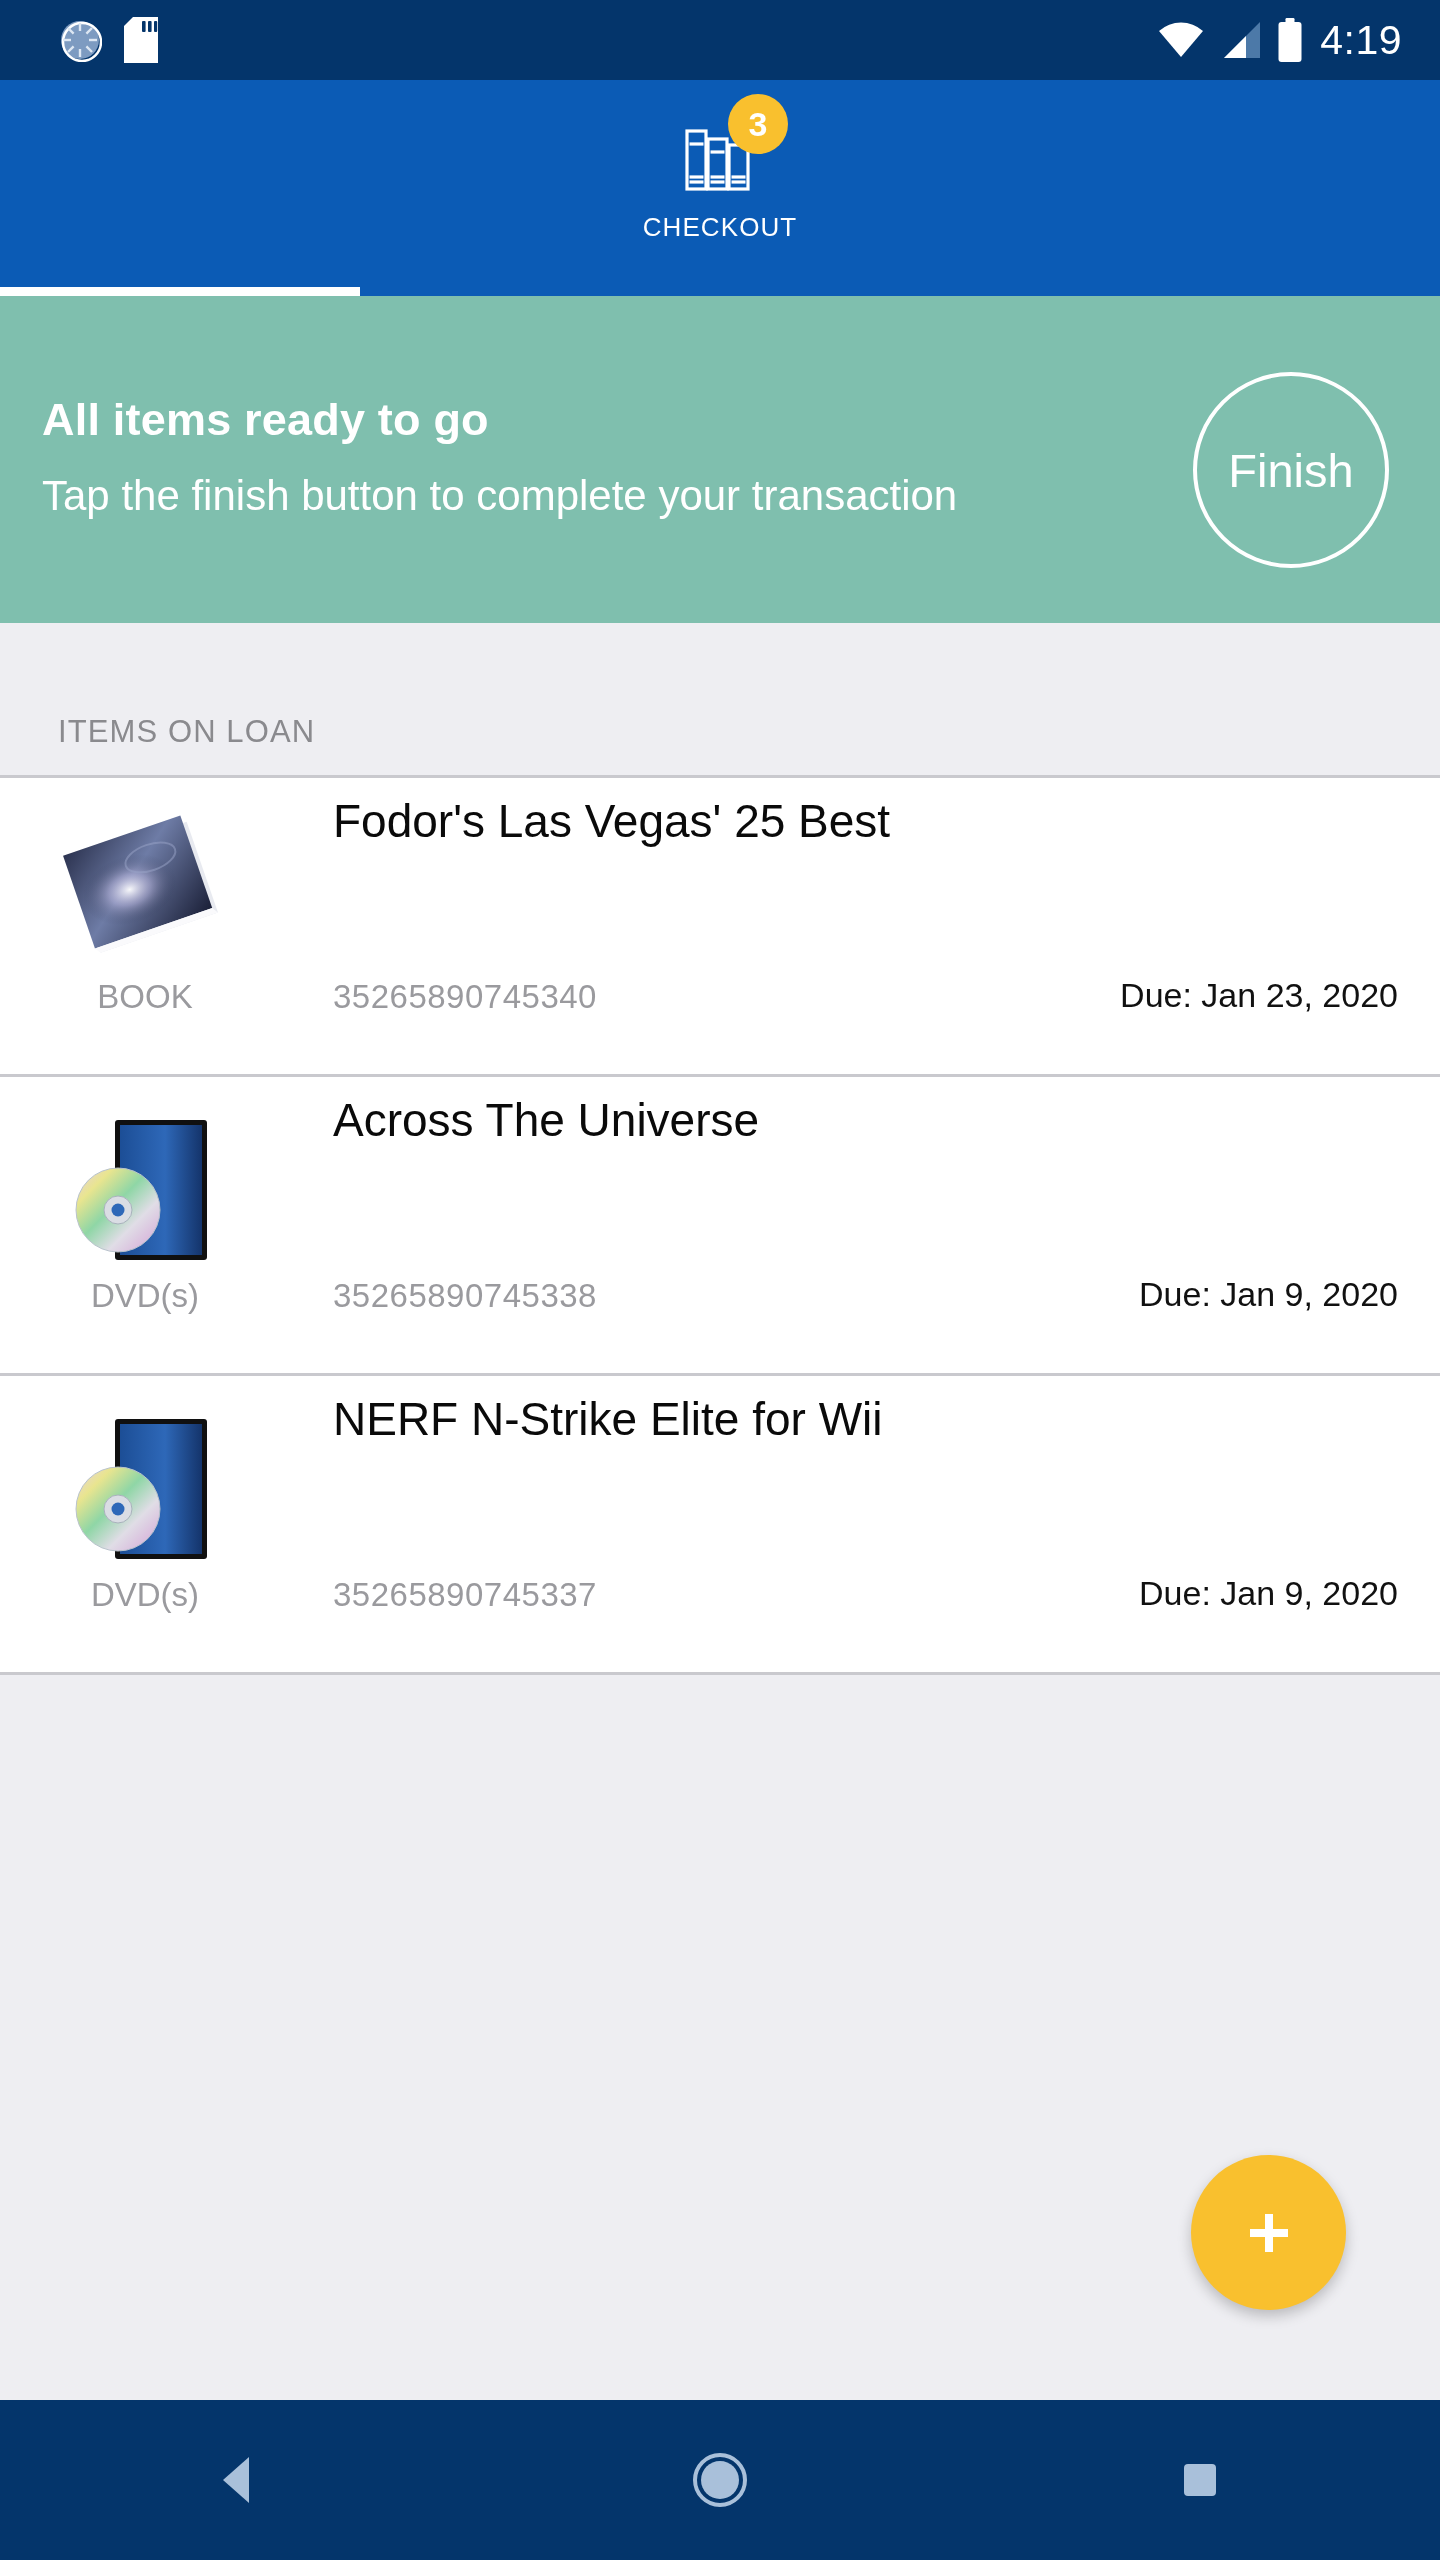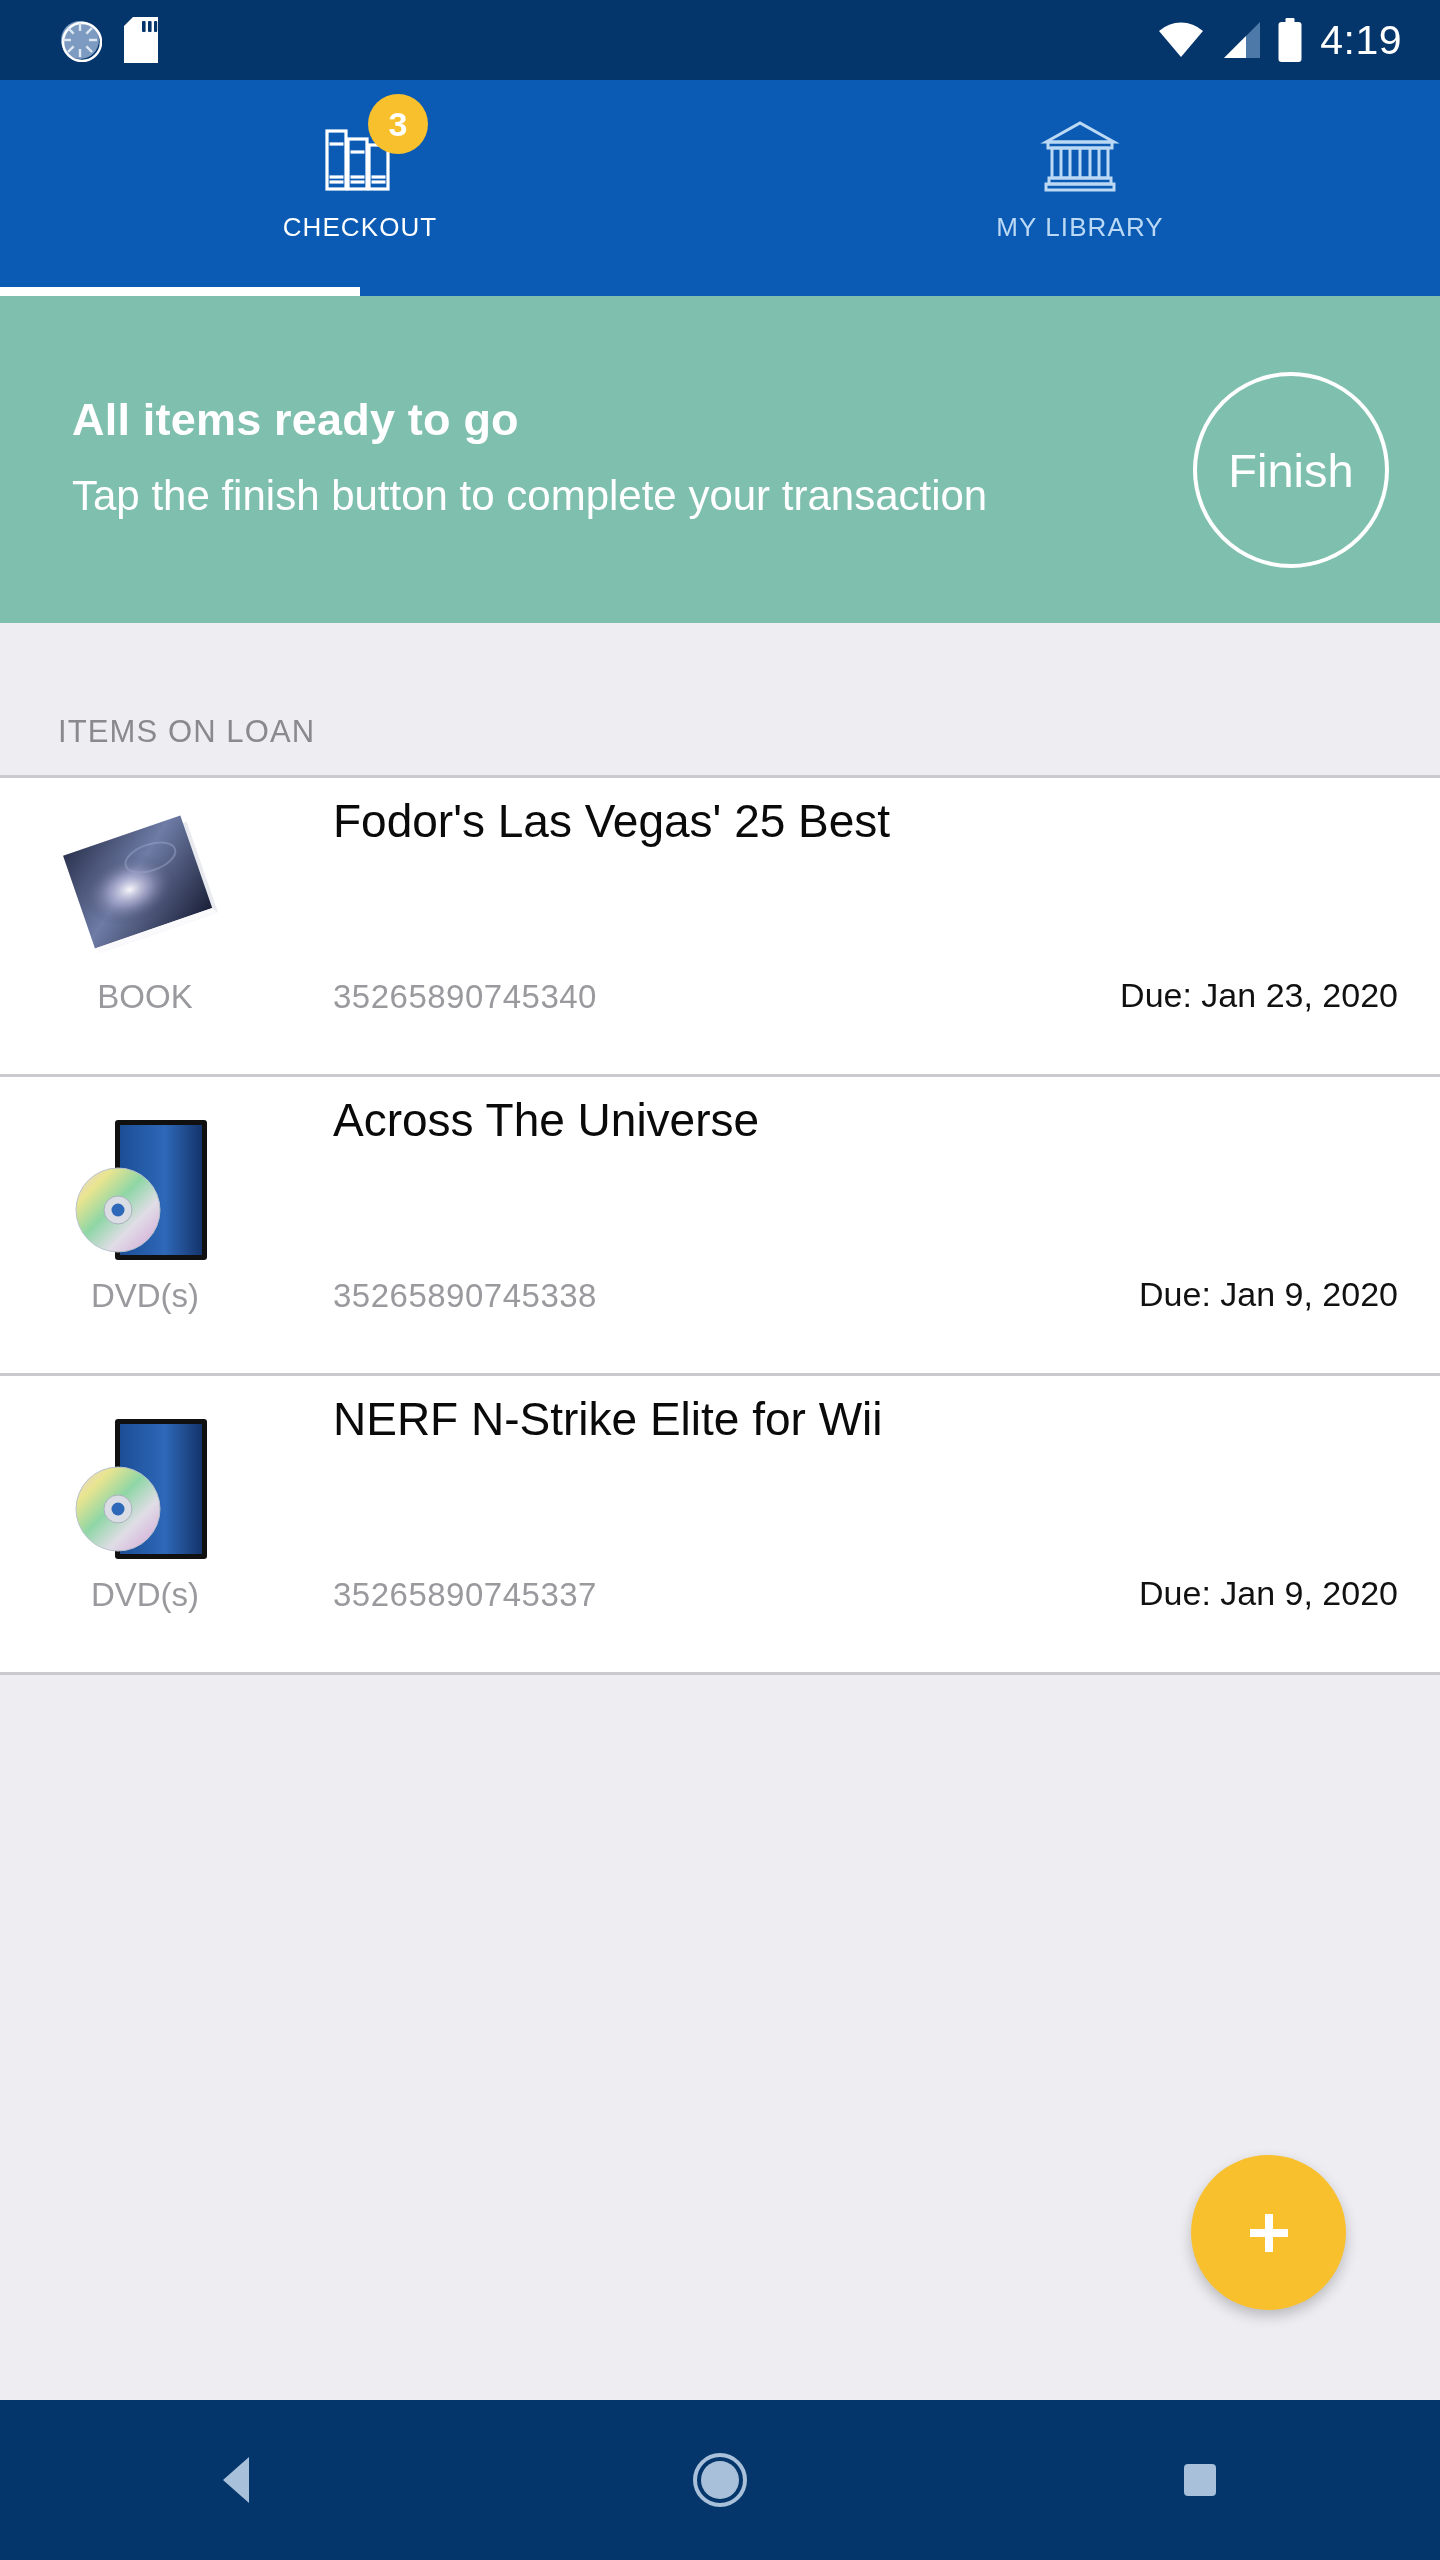--- a/index.html
+++ b/index.html
@@ -57,21 +57,21 @@
     color:#FFFFFF; font-size:34px; font-weight:bold;
   }
   .tab-indicator {
     position:absolute; left:0; bottom:0; width:25%; height:9px; background:#FFFFFF;
   }
 
   
   .banner {
     position:absolute; left:0; top:296px; width:1440px; height:327px;
     background:#7FBFAE;
-    display:flex; align-items:center;padding-left:30px;
+    display:flex; align-items:center;
   }
   .banner-text { padding-left:42px; width:1000px; }
   .banner-title {
     color:#FFFFFF; font-size:45px; font-weight:bold; letter-spacing:0.2px;
   }
   .banner-sub {
     color:#FFFFFF; font-size:42px; line-height:1.35; margin-top:22px;
     max-width:960px;
   }
   .finish-btn {
@@ -217,39 +217,20 @@
             <line x1="54.5" y1="66" x2="68.5" y2="66"></line>
             <line x1="54.5" y1="71" x2="68.5" y2="71"></line>
           </g>
         </svg>
         <span class="badge">3</span>
       </div>
       <span class="tab-label">CHECKOUT</span>
     </div>
 
 
-    <div class="tab">
-      <div class="tab-iconwrap">
-        <svg width="86" height="86" viewBox="0 0 86 86">
-          <g fill="none" stroke="#BBD9F4" stroke-width="3">
-            <path d="M9 31 L43 12 L77 31 Z"></path>
-            <rect x="11" y="31" width="64" height="6"></rect>
-            <rect x="15" y="37" width="56" height="30"></rect>
-            <line x1="24" y1="38" x2="24" y2="66"></line>
-            <line x1="33" y1="38" x2="33" y2="66"></line>
-            <line x1="43" y1="38" x2="43" y2="66"></line>
-            <line x1="53" y1="38" x2="53" y2="66"></line>
-            <line x1="62" y1="38" x2="62" y2="66"></line>
-            <rect x="12" y="67" width="62" height="6"></rect>
-            <rect x="9" y="73" width="68" height="6"></rect>
-          </g>
-        </svg>
-      </div>
-      <span class="tab-label">MY LIBRARY</span>
-    </div>
 
 
     <div class="tab-indicator"></div>
   </div>
 
   <div class="banner">
     <div class="banner-text">
       <div class="banner-title">All items ready to go</div>
       <div class="banner-sub">Tap the finish button to complete your transaction</div>
     </div>

